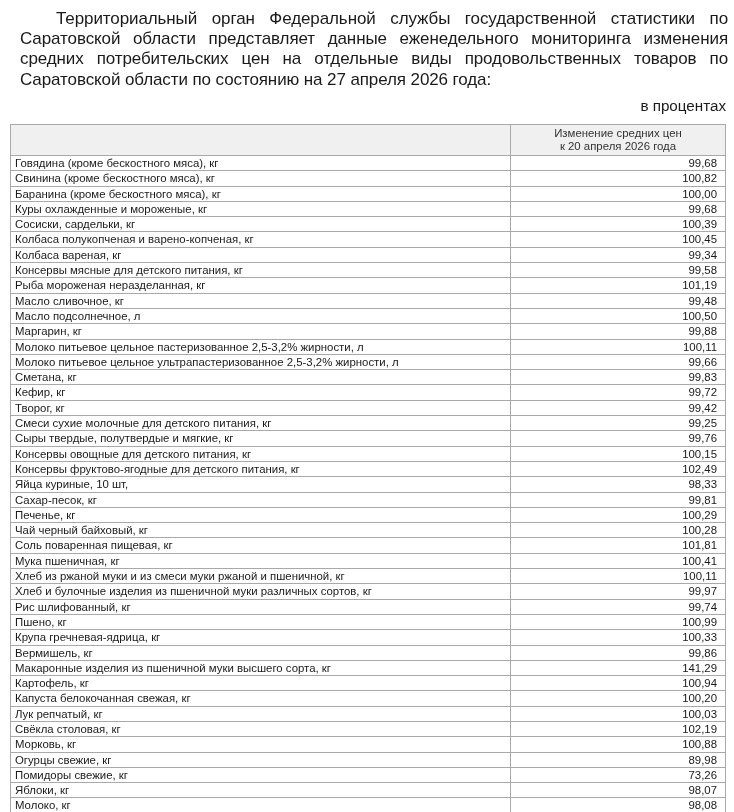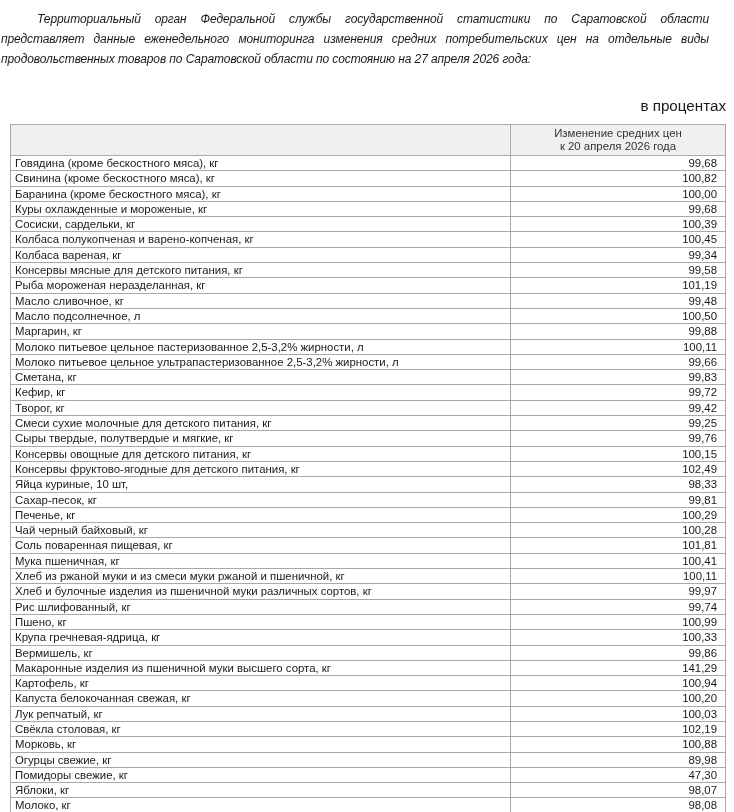--- a/index.html
+++ b/index.html
@@ -1,17 +1,17 @@
 <!DOCTYPE html>
 <html><head>
 <meta charset="utf-8">
 <style>
   html, body { margin: 0; padding: 0; background: #ffffff; }
   body { width: 734px; height: 812px; overflow: hidden; font-family: "Liberation Sans", sans-serif; color: #1a1a1a; position: relative; }
-  .intro { position: absolute; left: 1px; top: 9px; width: 708px; font-size: 12px; line-height: 20.2px; text-align: justify; text-align-last: left; letter-spacing: -0.1px; font-style: italic; }
+  .intro { position: absolute; left: 20px; top: 9px; width: 708px; font-size: 17px; line-height: 20.2px; text-align: justify; text-align-last: left; letter-spacing: -0.1px; }
   .intro .indent { display: inline-block; width: 36px; }
   .units { position: absolute; right: 8px; top: 97px; font-size: 15.2px; line-height: 18px; }
   table.data { position: absolute; left: 10px; top: 124px; width: 716px; border-collapse: collapse; font-size: 11.4px; }
   table.data td, table.data th { border: 1px solid #a9a9a9; padding: 0 4px; height: 14.3px; line-height: 14.3px; white-space: nowrap; }
   table.data thead th { background: #f0f0f0; font-weight: normal; height: 28px; line-height: 13.5px; padding: 1px 4px; vertical-align: middle; margin-left: 23px; }
   table.data thead th.col-name { width: 491px; }
   table.data thead th.col-val { text-align: center; color: #333; }
   table.data td.name { text-align: left; }
   table.data td.val { text-align: right; padding-right: 8px; }
 </style>
@@ -188,21 +188,21 @@
       <tr>
         <td class="name">Морковь, кг</td>
         <td class="val">100,88</td>
       </tr>
       <tr>
         <td class="name">Огурцы свежие, кг</td>
         <td class="val">89,98</td>
       </tr>
       <tr>
         <td class="name">Помидоры свежие, кг</td>
-        <td class="val">47,30</td>
+        <td class="val">73,26</td>
       </tr>
       <tr>
         <td class="name">Яблоки, кг</td>
         <td class="val">98,07</td>
       </tr>
       <tr>
         <td class="name">Молоко, кг</td>
         <td class="val">98,08</td>
       </tr>
     </tbody>

